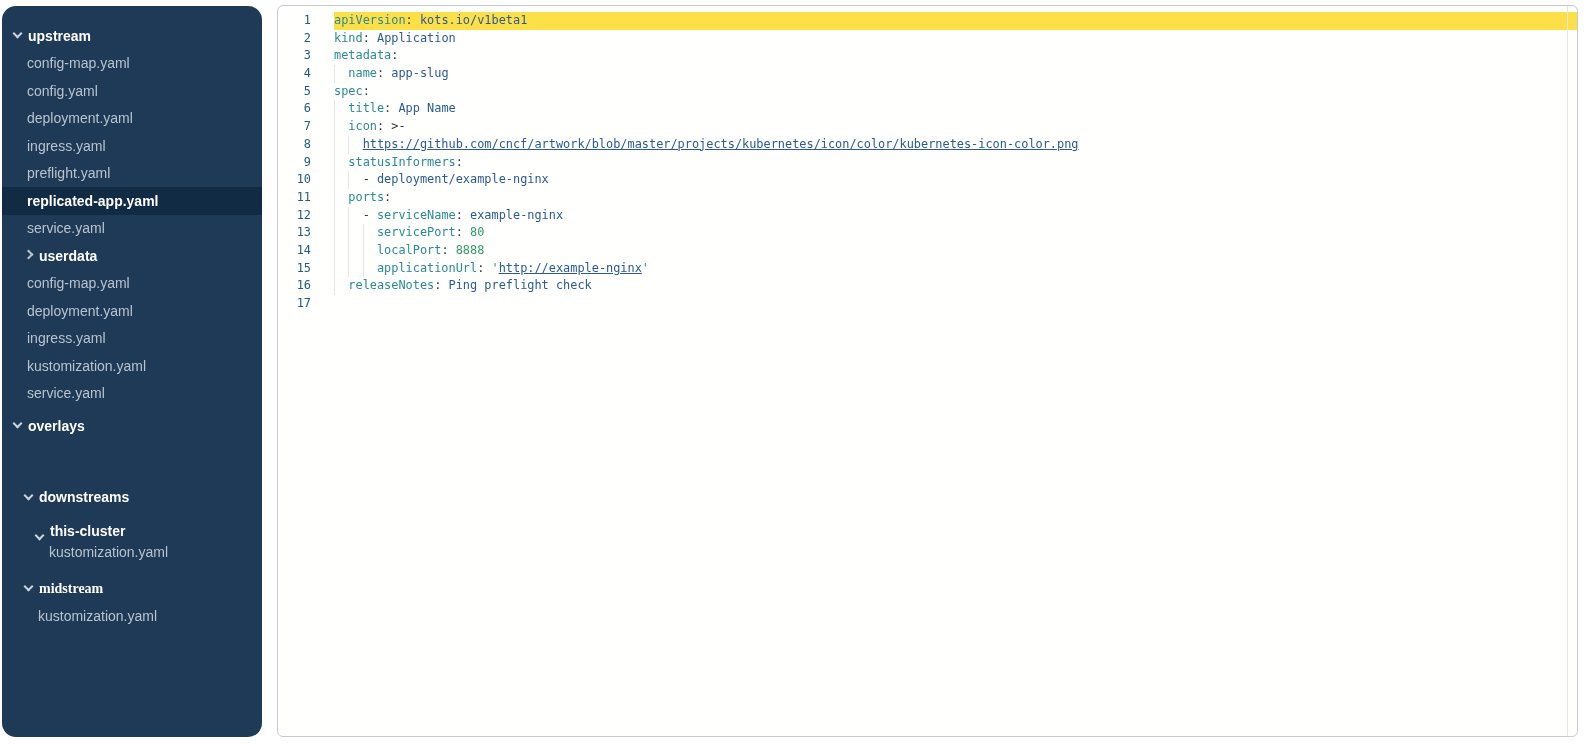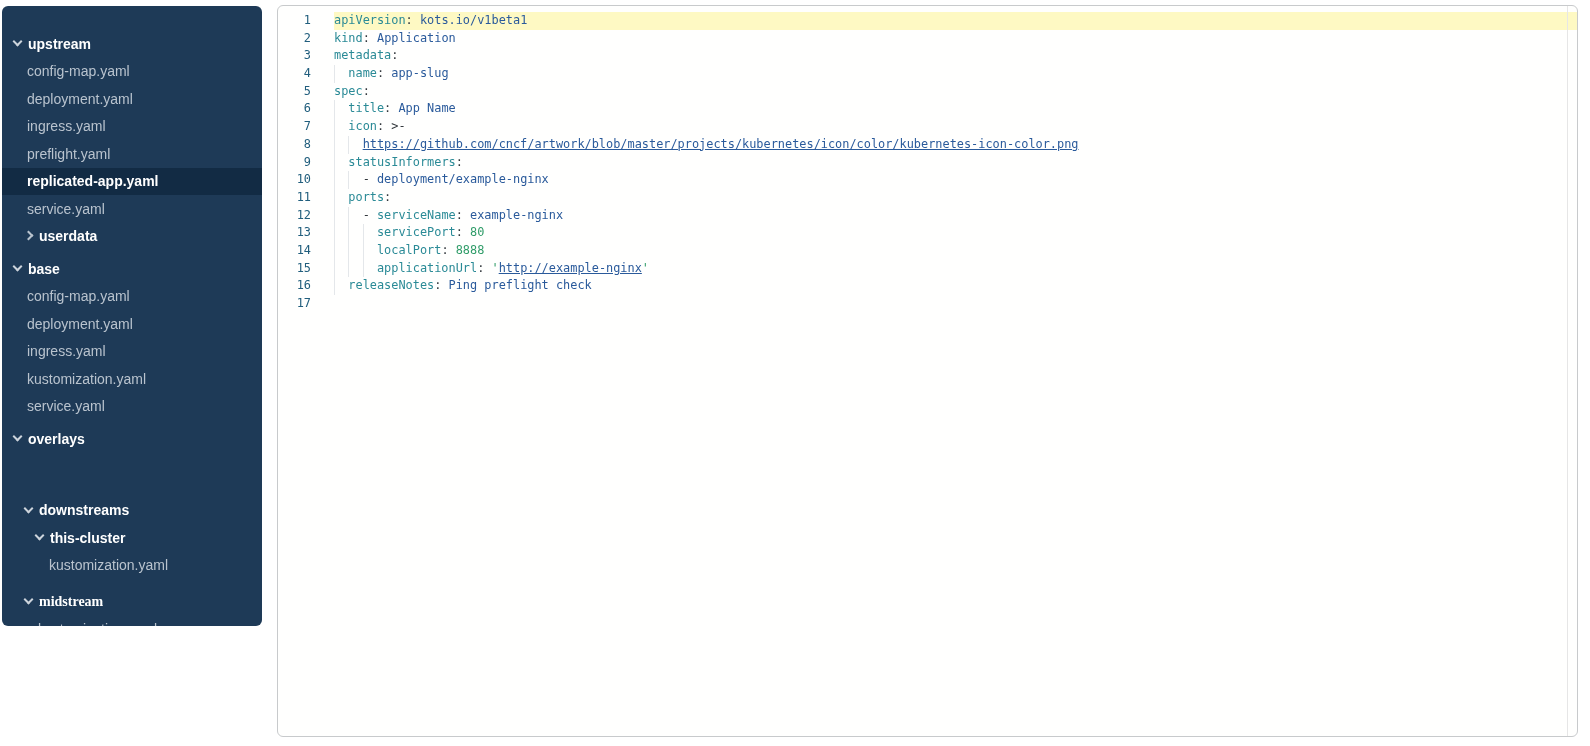--- a/index.html
+++ b/index.html
@@ -1,22 +1,22 @@
 <!DOCTYPE html>
 <html><head>
 <meta charset="utf-8">
 <style>
   * { margin:0; padding:0; box-sizing:border-box; }
   html,body { width:1590px; height:746px; background:#ffffff; font-family:"Liberation Sans", sans-serif; }
   .stage { position:relative; width:1590px; height:746px; overflow:hidden; }
 
   
   .sidebar {
-    position:absolute; left:2px; top:6px; width:260px; height:620px;
-    background:#1E3A57; border-radius:6px; padding-top:24px; overflow:hidden;
+    position:absolute; left:2px; top:6px; width:260px; height:731px;
+    background:#1E3A57; border-radius:14px; padding-top:16px; overflow:hidden;
   }
   .t-row {
     height:27.5px; display:flex; align-items:center;
     font-size:14px; color:#B9C3CE; cursor:pointer; white-space:nowrap;
   }
   .t-row.folder { color:#FFFFFF; font-weight:700; }
   .t-row.selected { background:#122B44; color:#FFFFFF; font-weight:700; }
   .chev {
     flex:none; width:7px; height:7px; margin-right:7px; margin-top:-2px;
     display:inline-block;
@@ -35,21 +35,21 @@
     position:absolute; top:0; right:0; width:10px; height:100%;
     border-left:1px solid #E6E6E6;
   }
   .lines { position:absolute; left:0; right:0; top:6px; }
   .cline { display:flex; height:17.7px; line-height:17.7px; }
   .ln {
     flex:none; width:56px; padding-right:23px; text-align:right;
     color:#215E7D; background:#FFFFFE;
   }
   .lc { flex:1; white-space:pre; }
-  .cline.active .lc { background:#fef9c3; }
+  .cline.active .lc { background:#fde047; }
   .g {
     display:inline-block; width:2ch; height:17.7px; vertical-align:top;
     box-shadow:inset 1px 0 0 #E4E7EA;
   }
   .tk.k { color:#2A8A96; }
   .tk.p { color:#33383D; }
   .tk.v { color:#2A5A9B; }
   .tk.n { color:#2F9C68; }
   .tk.q { color:#2F9C68; }
   .tk.l { color:#2A5A9B; text-decoration:underline; }
@@ -60,66 +60,65 @@
 <div class="stage">
   <div class="sidebar" id="sidebar">
       <div class="t-row folder" style="padding-left: 12px;">
         <span class="chev down"></span>
         <span>upstream</span>
       </div>
       <div class="t-row file" style="padding-left: 25px;">
         <span>config-map.yaml</span>
       </div>
       <div class="t-row file" style="padding-left: 25px;">
+        <span>config.yaml</span>
+      </div>
+      <div class="t-row file" style="padding-left: 25px;">
         <span>deployment.yaml</span>
       </div>
       <div class="t-row file" style="padding-left: 25px;">
         <span>ingress.yaml</span>
       </div>
       <div class="t-row file" style="padding-left: 25px;">
         <span>preflight.yaml</span>
       </div>
       <div class="t-row file selected" style="padding-left: 25px;">
         <span>replicated-app.yaml</span>
       </div>
       <div class="t-row file" style="padding-left: 25px;">
         <span>service.yaml</span>
       </div>
       <div class="t-row folder" style="padding-left: 23px;">
         <span class="chev right"></span>
         <span>userdata</span>
       </div>
+      <div class="t-row file" style="padding-left: 25px;">
+        <span>config-map.yaml</span>
+      </div>
+      <div class="t-row file" style="padding-left: 25px;">
+        <span>deployment.yaml</span>
+      </div>
+      <div class="t-row file" style="padding-left: 25px;">
+        <span>ingress.yaml</span>
+      </div>
+      <div class="t-row file" style="padding-left: 25px;">
+        <span>kustomization.yaml</span>
+      </div>
+      <div class="t-row file" style="padding-left: 25px;">
+        <span>service.yaml</span>
+      </div>
       <div class="t-row folder" style="margin-top: 5px; padding-left: 12px;">
         <span class="chev down"></span>
-        <span>base</span>
-      </div>
-      <div class="t-row file" style="padding-left: 25px;">
-        <span>config-map.yaml</span>
-      </div>
-      <div class="t-row file" style="padding-left: 25px;">
-        <span>deployment.yaml</span>
-      </div>
-      <div class="t-row file" style="padding-left: 25px;">
-        <span>ingress.yaml</span>
-      </div>
-      <div class="t-row file" style="padding-left: 25px;">
-        <span>kustomization.yaml</span>
-      </div>
-      <div class="t-row file" style="padding-left: 25px;">
-        <span>service.yaml</span>
-      </div>
-      <div class="t-row folder" style="margin-top: 5px; padding-left: 12px;">
-        <span class="chev down"></span>
         <span>overlays</span>
       </div>
       <div class="t-row folder" style="padding-left: 23px; margin-top: 44px;">
         <span class="chev down"></span>
         <span>downstreams</span>
       </div>
-      <div class="t-row folder" style="padding-left: 34px;">
+      <div class="t-row folder" style="padding-left: 34px; align-items: flex-end;">
         <span class="chev down"></span>
         <span>this-cluster</span>
       </div>
       <div class="t-row file" style="padding-left: 47px;">
         <span>kustomization.yaml</span>
       </div>
       <div class="t-row folder" style="margin-top: 9px; padding-left: 23px; font-family: Liberation Serif, serif;">
         <span class="chev down"></span>
         <span>midstream</span>
       </div>

